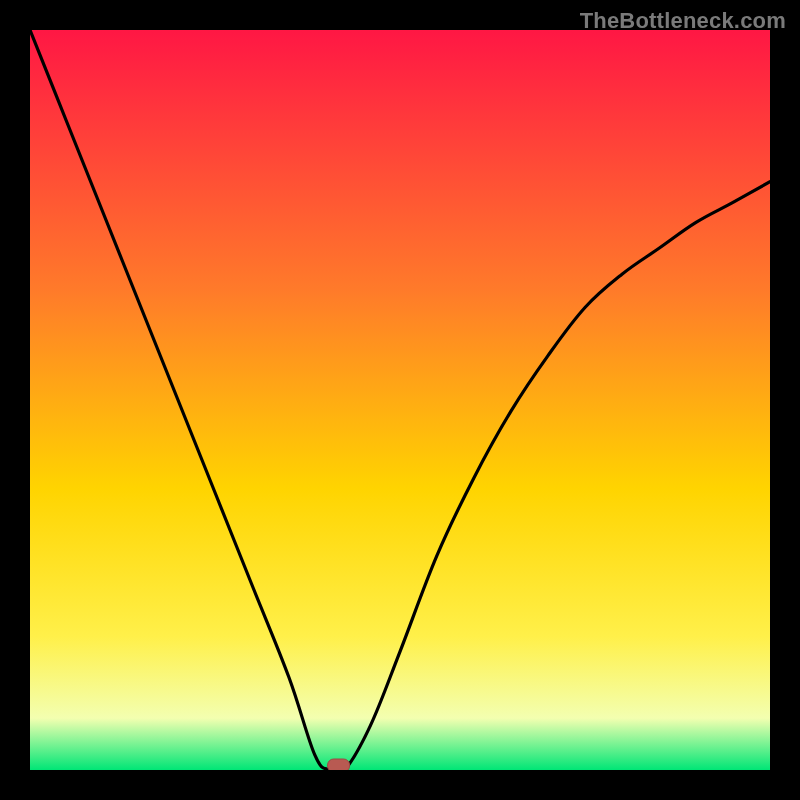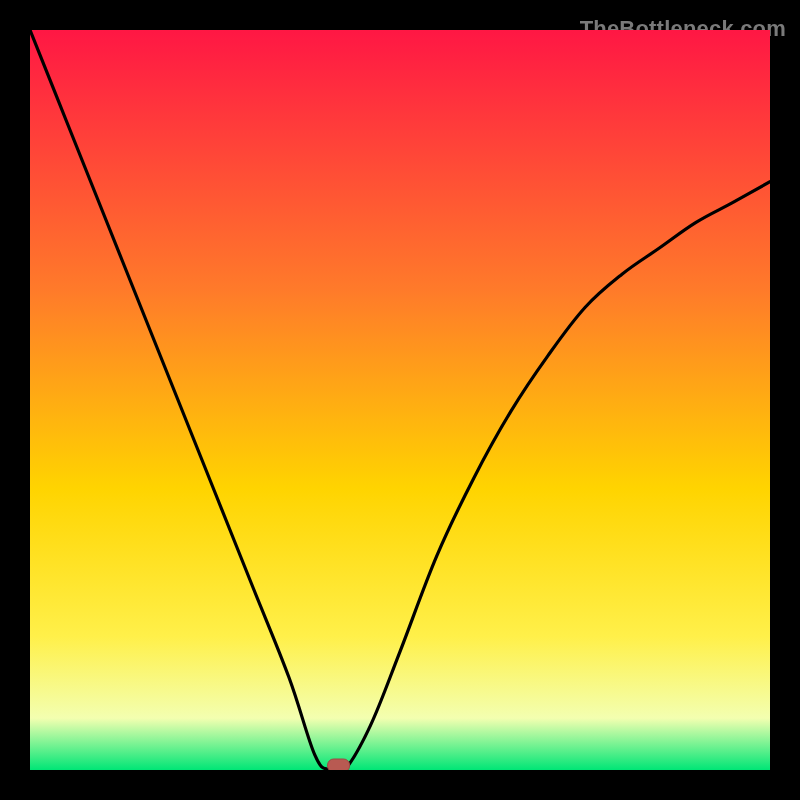--- a/index.html
+++ b/index.html
@@ -13,21 +13,21 @@
   .frame {
     position: absolute;
     left: 0;
     top: 0;
     width: 800px;
     height: 800px;
     background: #000;
   }
   .watermark {
     position: absolute;
-    top: 16px;
+    top: 8px;
     right: 14px;
     font-family: Arial, Helvetica, sans-serif;
     font-size: 22px;
     font-weight: 600;
     color: #7a7a7a;
     letter-spacing: 0.2px;
   }
   svg.plot {
     position: absolute;
     left: 30px;

